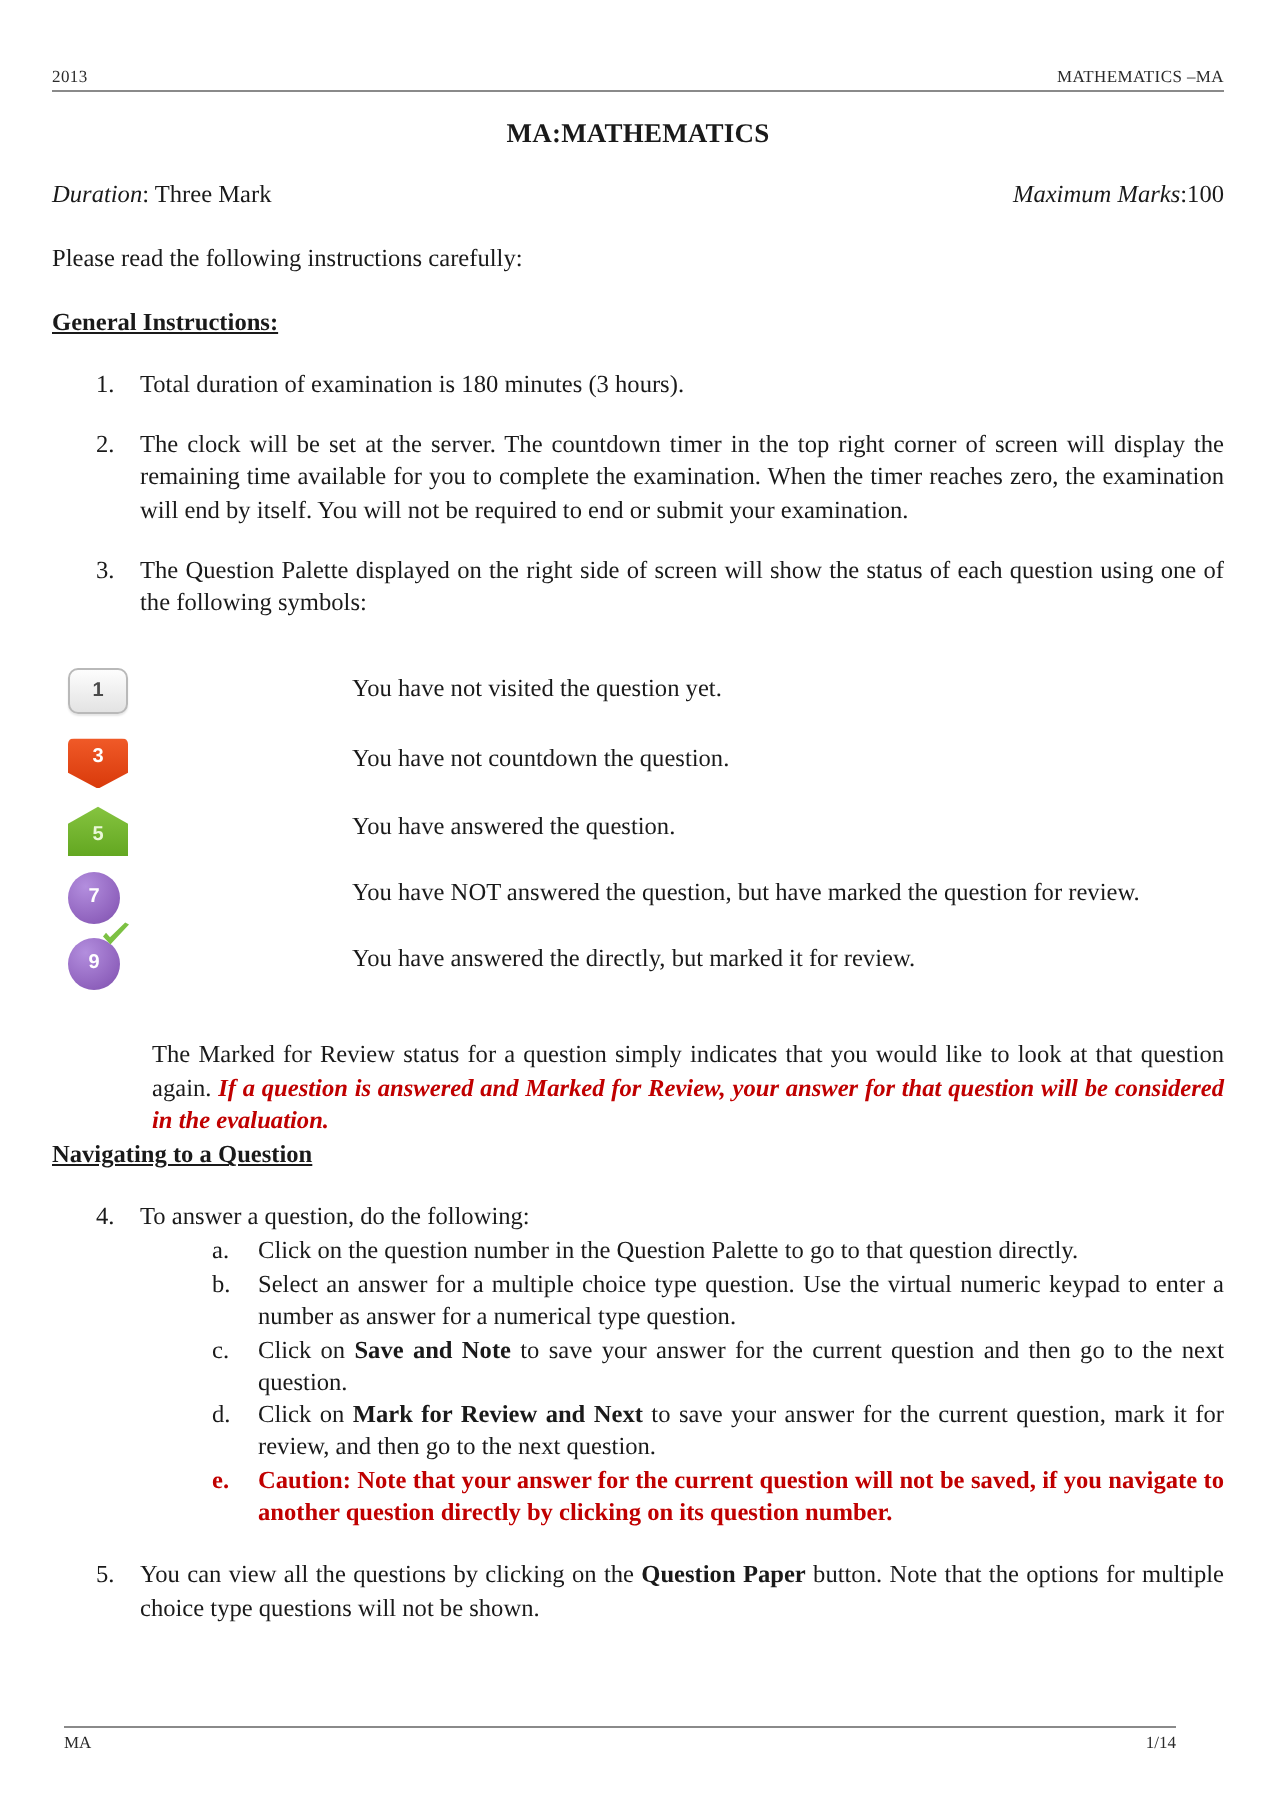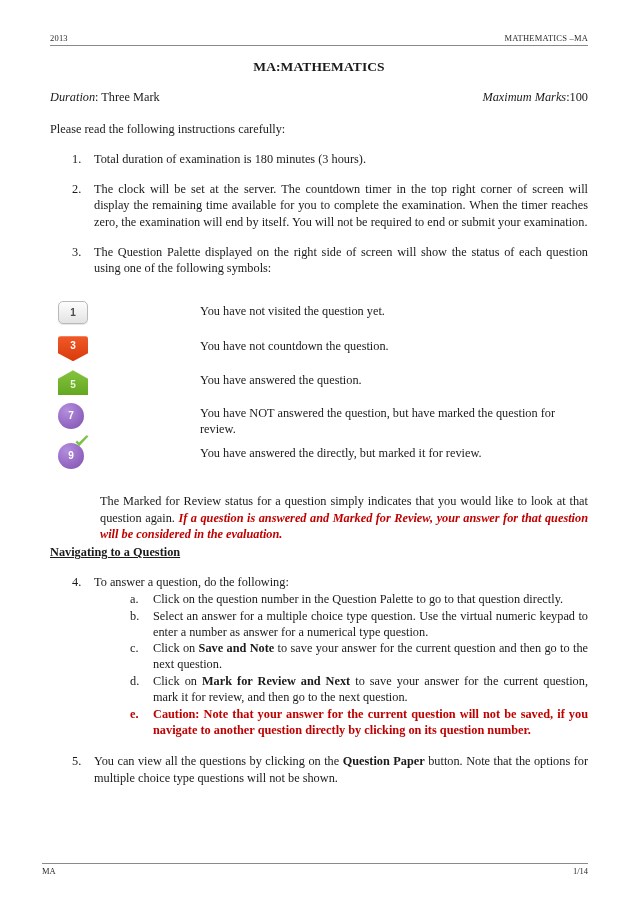--- a/index.html
+++ b/index.html
@@ -12,21 +12,21 @@
     height: 902px;
     font-family: "Liberation Serif", "DejaVu Serif", serif;
     color: #1a1a1a;
     -webkit-font-smoothing: antialiased;
   }
   .page {
     position: relative;
     width: 638px;
     height: 902px;
     box-sizing: border-box;
-    padding: 0 50px;
+    padding: 0 26px;
   }
 
   
   .runhead {
     display: flex;
     justify-content: space-between;
     align-items: flex-end;
     font-size: 8.5px;
     letter-spacing: .2px;
     padding-top: 33px;
@@ -225,21 +225,21 @@
     font-size: 12.3px;
     font-weight: bold;
     text-decoration: underline;
     margin-top: 0;
     display: inline-block;
   }
 
   
   .footer {
     position: absolute;
-    left: 42px;
+    left: 32px;
     right: 50px;
     bottom: 26px;
     border-top: 1.1px solid #8a8a8a;
     padding-top: 2px;
     display: flex;
     justify-content: space-between;
     font-size: 8.5px;
     color: #2b2b2b;
   }
 </style>
@@ -255,20 +255,21 @@
 
   <div class="doc-title">MA:MATHEMATICS</div>
 
   <div class="meta-line">
     <div><span class="it">Duration</span><span>: Three Mark</span></div>
     <div><span class="it">Maximum Marks</span><span>:100</span></div>
   </div>
 
   <div class="para">Please read the following instructions carefully:</div>
 
+  <div><span class="section-head">General Instructions:</span></div>
 
   <ol class="main">
     <li>
       <span class="marker">1.</span>
       <span>Total duration of examination is 180 minutes (3 hours).</span>
     </li>
     <li>
       <span class="marker">2.</span>
       <span>The clock will be set at the server.  The countdown timer in the top right corner of screen will display the remaining time available for you to complete the examination. When the timer reaches zero, the examination will end by itself. You will not be required to end or submit your examination.</span>
     </li>

